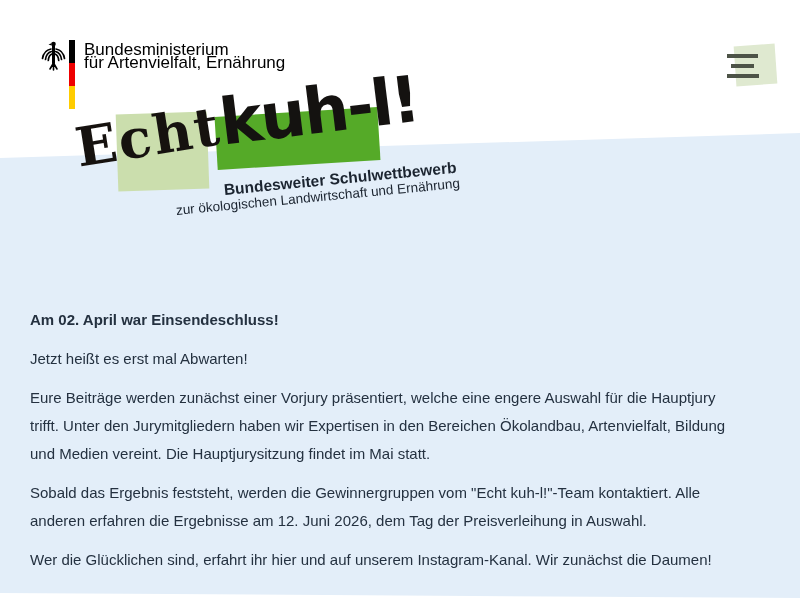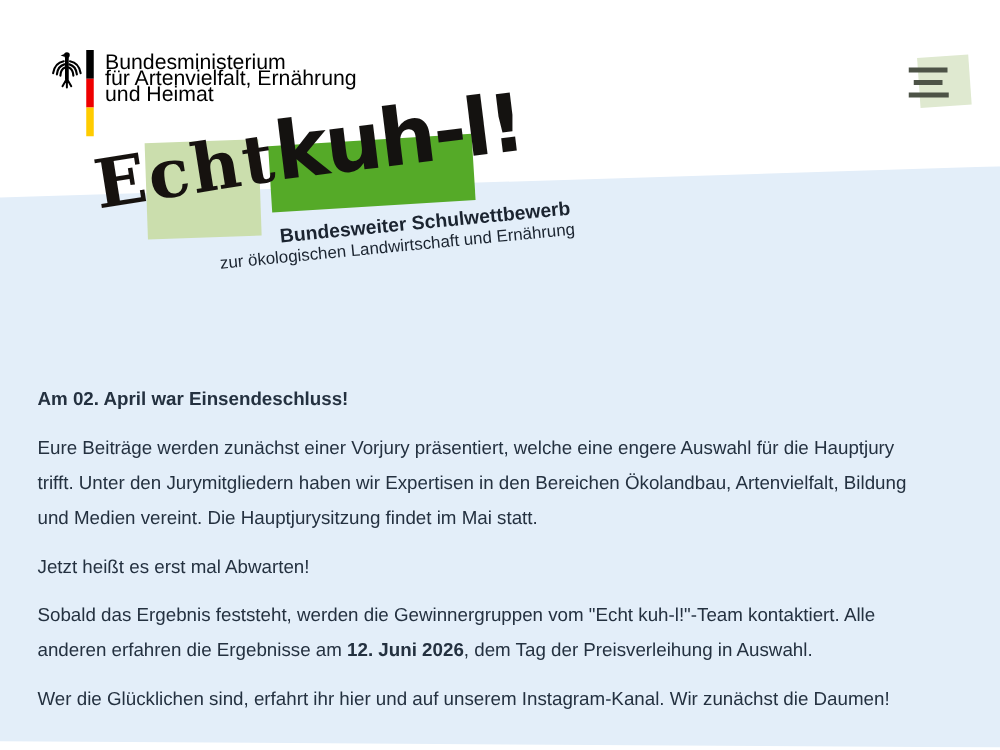--- a/index.html
+++ b/index.html
@@ -39,21 +39,21 @@
              transform:rotate(-7deg);transform-origin:left center;}
   .tagline-bold{position:absolute;left:224px;top:181px;font-size:15.5px;font-weight:bold;
                 color:#1b2430;transform:rotate(-5.5deg);transform-origin:left center;}
   .tagline-reg{position:absolute;left:176px;top:203px;font-size:13.5px;color:#1b2430;
                transform:rotate(-5.5deg);transform-origin:left center;}
   
   .content{position:absolute;left:30px;top:306px;width:716px;font-size:15px;line-height:28px;
            color:#243140;}
   .content p{margin:0 0 11px 0;}
   .content .lead{font-weight:bold;}
-  .content strong{font-weight:bold;}
+  .content strong{font-weight:normal;}
 </style>
 </head>
 <body>
 
 <div class="page">
 
   <div class="bg-blue"></div>
 
   <div class="brand">
     <svg class="eagle" width="30" height="32" viewBox="0 0 30 32" aria-hidden="true">
@@ -71,21 +71,20 @@
       </g>
     </svg>
     <div class="flag">
       <span class="f-black"></span>
       <span class="f-red"></span>
       <span class="f-gold"></span>
     </div>
     <div class="ministry">
       <div>Bundesministerium</div>
       <div>für Artenvielfalt, Ernährung</div>
-      <div>und Heimat</div>
     </div>
   </div>
 
   <button class="menu-btn" aria-label="Menü">
     <span class="menu-bg"></span>
     <span>
       <span class="bar bar1"></span>
       <span class="bar bar2"></span>
       <span class="bar bar3"></span>
     </span>
@@ -95,19 +94,19 @@
     <span class="box-light"></span>
     <span class="box-dark"></span>
     <span class="word-echt">Echt</span>
     <span class="word-kuhl">kuh-l!</span>
     <span class="tagline-bold">Bundesweiter Schulwettbewerb</span>
     <span class="tagline-reg">zur ökologischen Landwirtschaft und Ernährung</span>
   </div>
 
   <main class="content">
     <p class="lead">Am 02. April war Einsendeschluss!</p>
+    <p>Jetzt heißt es erst mal Abwarten!</p>
     <p>Eure Beiträge werden zunächst einer Vorjury präsentiert, welche eine engere Auswahl für die Hauptjury trifft. Unter den Jurymitgliedern haben wir Expertisen in den Bereichen Ökolandbau, Artenvielfalt, Bildung und Medien vereint. Die Hauptjurysitzung findet im Mai statt.</p>
-    <p>Jetzt heißt es erst mal Abwarten!</p>
     <p><span>Sobald das Ergebnis feststeht, werden die Gewinnergruppen vom "Echt kuh-l!"-Team kontaktiert. Alle anderen erfahren die Ergebnisse am </span><strong>12. Juni 2026</strong><span>, dem Tag der Preisverleihung in Auswahl.</span></p>
     <p>Wer die Glücklichen sind, erfahrt ihr hier und auf unserem Instagram-Kanal. Wir zunächst die Daumen!</p>
   </main>
 
 </div>
 
 </body></html>

